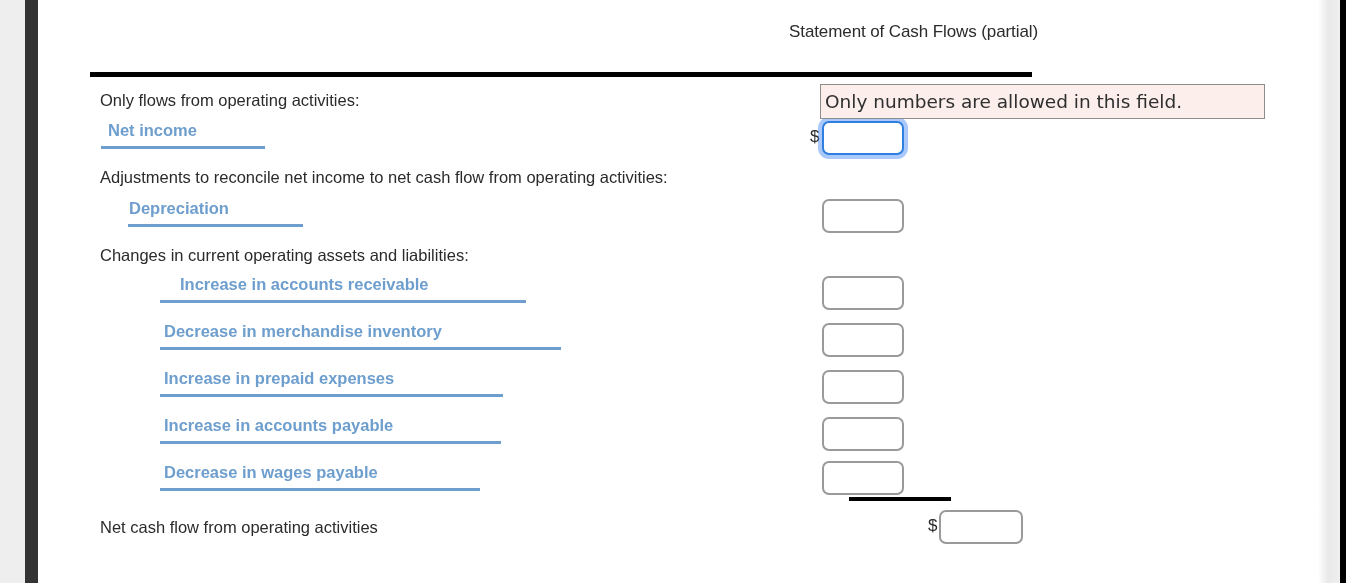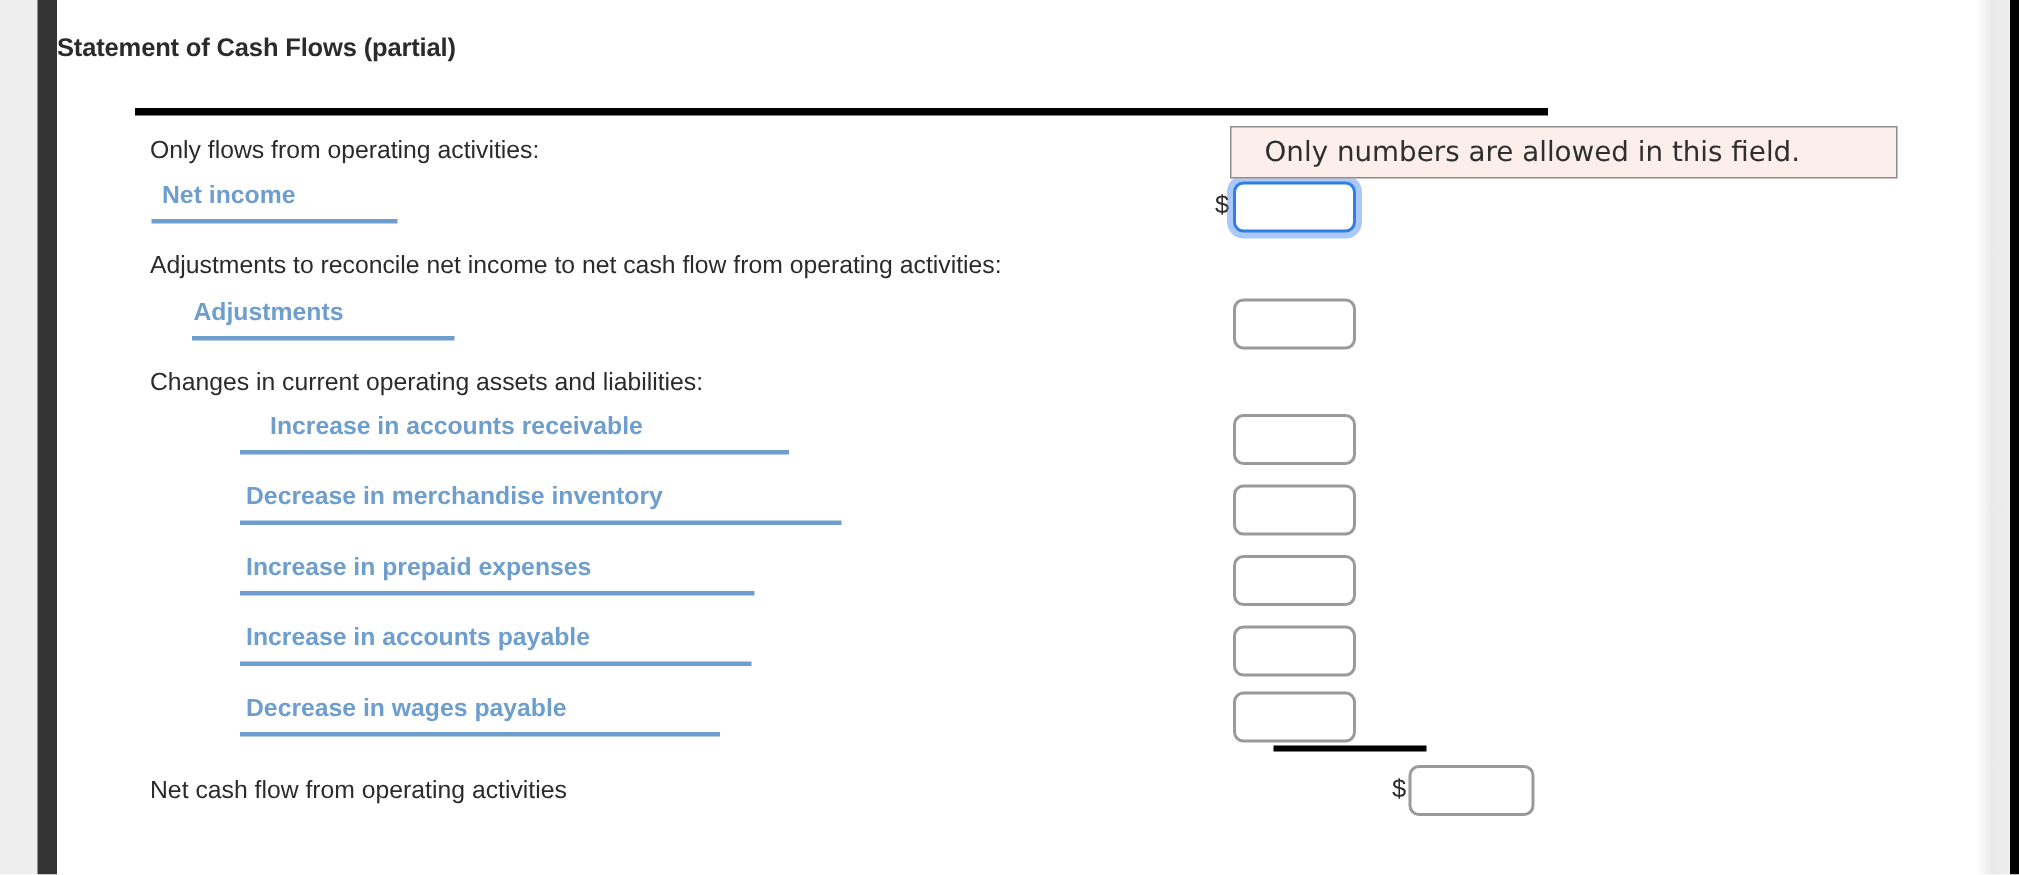--- a/index.html
+++ b/index.html
@@ -51,23 +51,23 @@
     position: absolute;
     left: 38px; top: 0;
     width: 1280px; height: 583px;
     background: #ffffff;
   }
 
   .stmt-title {
     position: absolute;
     left: 0; top: 22px;
     width: 1000px;
-    text-align: left;
+    text-align: right;
     font-size: 17px;
-    font-weight: bold;
+    font-weight: normal;
     color: #2b2b2b;
     letter-spacing: -0.1px;
   }
 
   .rule-top {
     position: absolute;
     left: 52px; top: 72px;
     width: 942px; height: 5px;
     background: #000000;
   }
@@ -128,21 +128,21 @@
     position: absolute;
     left: 820px; top: 84px;
     width: 445px;
     height: 35px;
     box-sizing: border-box;
     background: #fbeeeb;
     border: 1px solid #8d8d8d;
     color: #2f2f2f;
     font-size: 18.5px;
     line-height: 33px;
-    padding-left: 22px;
+    padding-left: 4px;
     white-space: nowrap;
     font-family: "DejaVu Sans", sans-serif;
   }
 </style>
 </head>
 <body>
 
 <div id="page">
 
   <div class="gutter-left-light"></div>
@@ -158,21 +158,21 @@
 
     <div class="plain-label" style="left:62px; top:91px;">Only flows from operating activities:</div>
 
     <div class="blue-label" style="left:70px; top:121px;text-align:right;">Net income</div>
     <div class="blue-underline" style="left:63px; top:146px; width:164px;"></div>
     <div class="dollar" style="left:772px; top:127px;">$</div>
     <input class="amt-input focused" style="left: 784px; top: 121px;" value="">
 
     <div class="plain-label" style="left:62px; top:168px;">Adjustments to reconcile net income to net cash flow from operating activities:</div>
 
-    <div class="blue-label" style="left:91px; top:199px;">Adjustments</div>
+    <div class="blue-label" style="left:91px; top:199px;">Depreciation</div>
     <div class="blue-underline" style="left:90px; top:224px; width:175px;"></div>
     <input class="amt-input" style="left: 784px; top: 199px;" value="">
 
     <div class="plain-label" style="left:62px; top:246px;">Changes in current operating assets and liabilities:</div>
 
     <div class="blue-label" style="left:142px; top:275px;">Increase in accounts receivable</div>
     <div class="blue-underline" style="left:122px; top:300px; width:366px;"></div>
     <input class="amt-input" style="left: 784px; top: 276px;" value="">
 
     <div class="blue-label" style="left:126px; top:322px;">Decrease in merchandise inventory</div>

